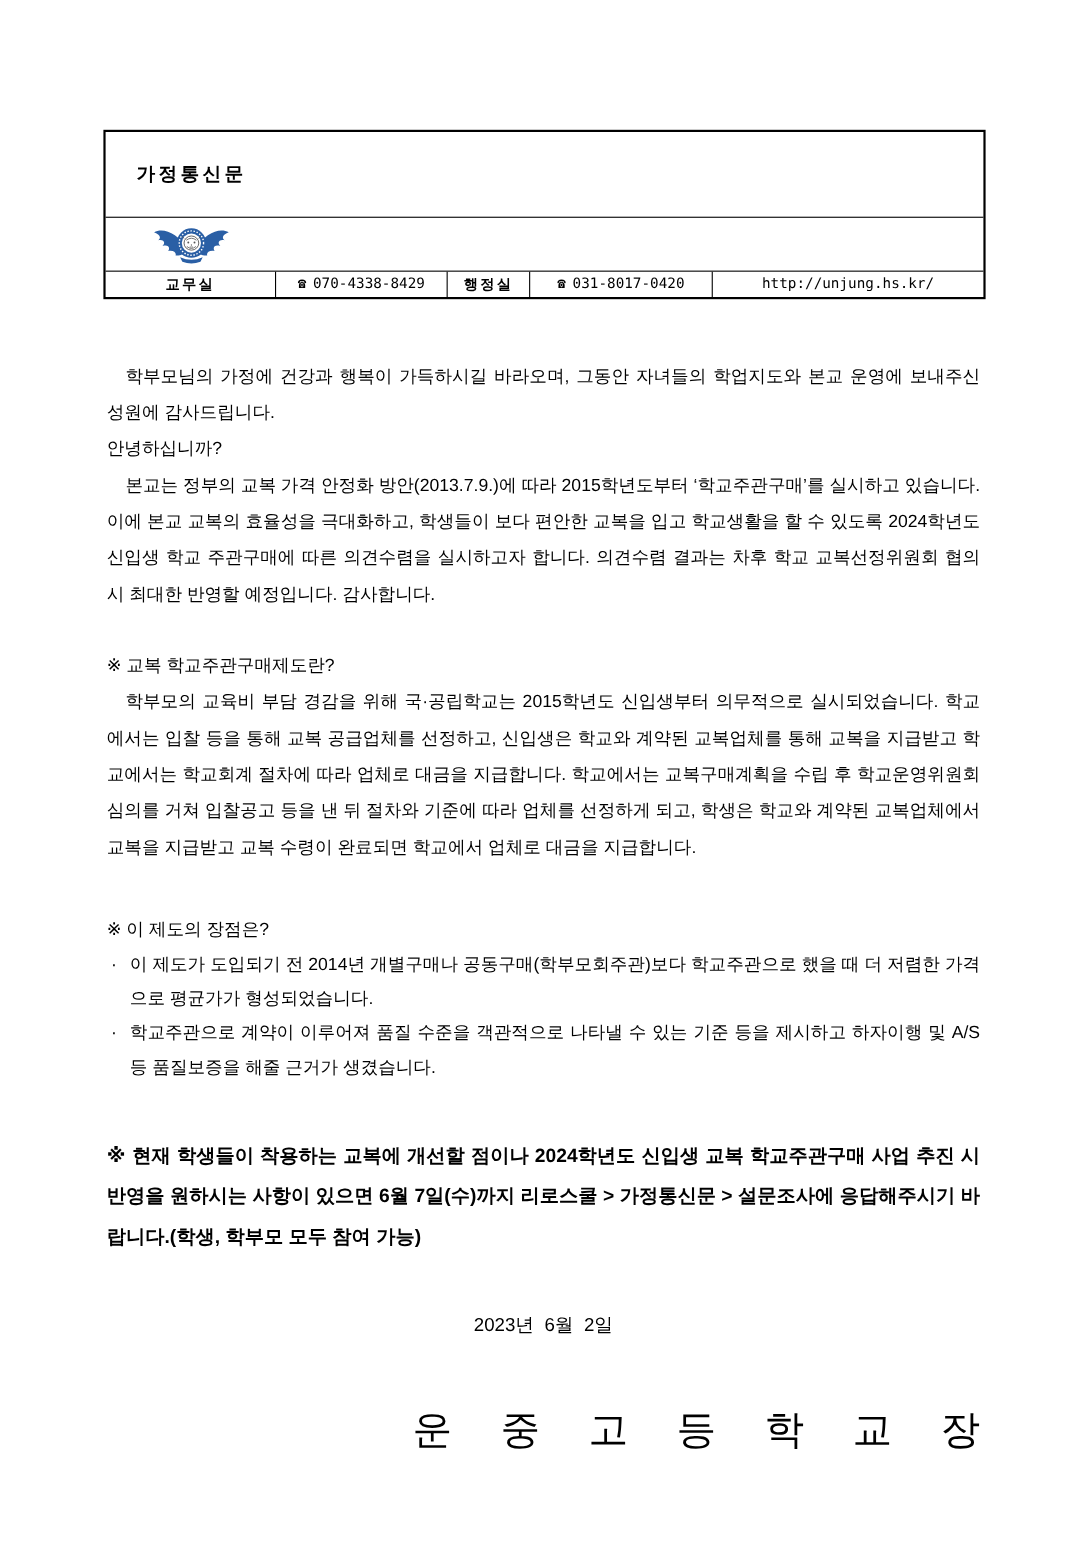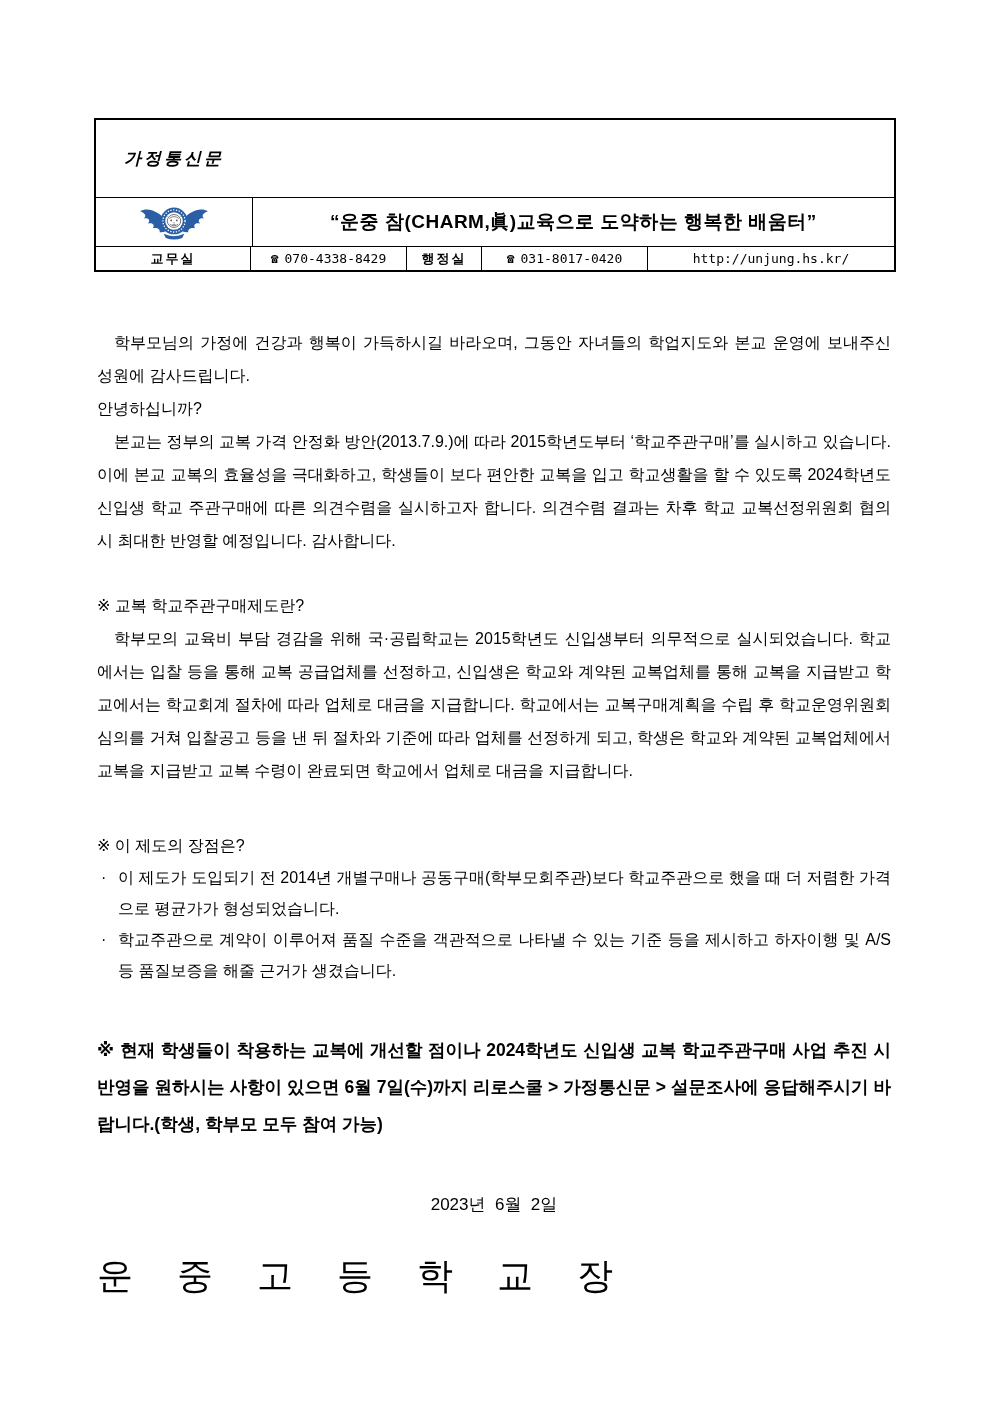--- a/index.html
+++ b/index.html
@@ -16,21 +16,21 @@
   
   .hdr{
     position:absolute;left:94px;top:118px;width:802px;
     border:2px solid #000;box-sizing:border-box;background:#fff;
   }
   .hrow{display:flex;box-sizing:border-box;}
   .hrow + .hrow{border-top:1px solid #000;}
   .cell{box-sizing:border-box;display:flex;align-items:center;justify-content:center;overflow:hidden;}
   .cell + .cell{border-left:1px solid #000;}
 
-  .r1{height:77px;font-style:italic;}
+  .r1{height:77px;}
   .r1 .c-doctype{width:156px;font-size:17px;font-weight:bold;letter-spacing:3px;}
   .r1 .c-title{flex:1;flex-direction:column;line-height:31px;}
   .r1 .c-title div{font-size:21px;font-weight:bold;letter-spacing:1px;}
   .r1 .c-motto{width:106px;flex-direction:column;line-height:21px;}
   .motto-label{font-size:18px;font-weight:bold;letter-spacing:5px;}
   .motto-value{font-size:13.5px;font-weight:bold;}
 
   .r2{height:49px;}
   .r2 .c-logo{width:156px;}
   .r2 .c-slogan{flex:1;font-size:19px;font-weight:bold;letter-spacing:0.5px;}
@@ -68,21 +68,21 @@
   .bullet{position:absolute;left:4px;top:0;}
   .notice{
     margin-top:46px;
     font-size:17.5px;font-weight:bold;line-height:37px;
     text-align:justify;word-break:break-all;
   }
   .date-line{
     margin-top:50px;text-align:center;
     font-size:17px;white-space:pre;
   }
-  .signature-line{margin-top:36px;text-align:left;}
+  .signature-line{margin-top:60px;text-align:right;}
   .signature-line span{
     display:inline-block;
     font-size:36px;letter-spacing:44px;margin-right:-44px;
     white-space:nowrap;
   }
 </style>
 </head>
 <body>
 
 <div class="page">
@@ -104,21 +104,20 @@
           </g>
           <circle cx="70" cy="38" r="21.5" fill="none" stroke="#ffffff" stroke-width="2.5" stroke-dasharray="2.5 3"></circle>
           <circle cx="70" cy="38" r="17" fill="#ffffff"></circle>
           <ellipse cx="70" cy="38" rx="13" ry="12.5" fill="none" stroke="#555555" stroke-width="1.6"></ellipse>
           <path d="M61,33 q9,-7 18,0 M62,44 q8,7 16,0 M57,30 l-3,-4 M83,30 l3,-4" fill="none" stroke="#555555" stroke-width="1.4"></path>
           <circle cx="64.5" cy="37" r="1.7" fill="#555555"></circle>
           <circle cx="75.5" cy="37" r="1.7" fill="#555555"></circle>
           <path d="M70,40 l0,3 M67,45 l6,0" fill="none" stroke="#555555" stroke-width="1.3"></path>
         </svg>
       </div>
-      <div class="cell c-slogan">“운중 참(CHARM,眞)교육으로 도약하는 행복한 배움터”</div>
     </div>
 
     <div class="hrow r3">
       <div class="cell c31 lab">교무실</div>
       <div class="cell c32 mono">
         <span class="ph-ic">☎</span>
         <span>070-4338-8429</span>
       </div>
       <div class="cell c33 lab">행정실</div>
       <div class="cell c34 mono">

